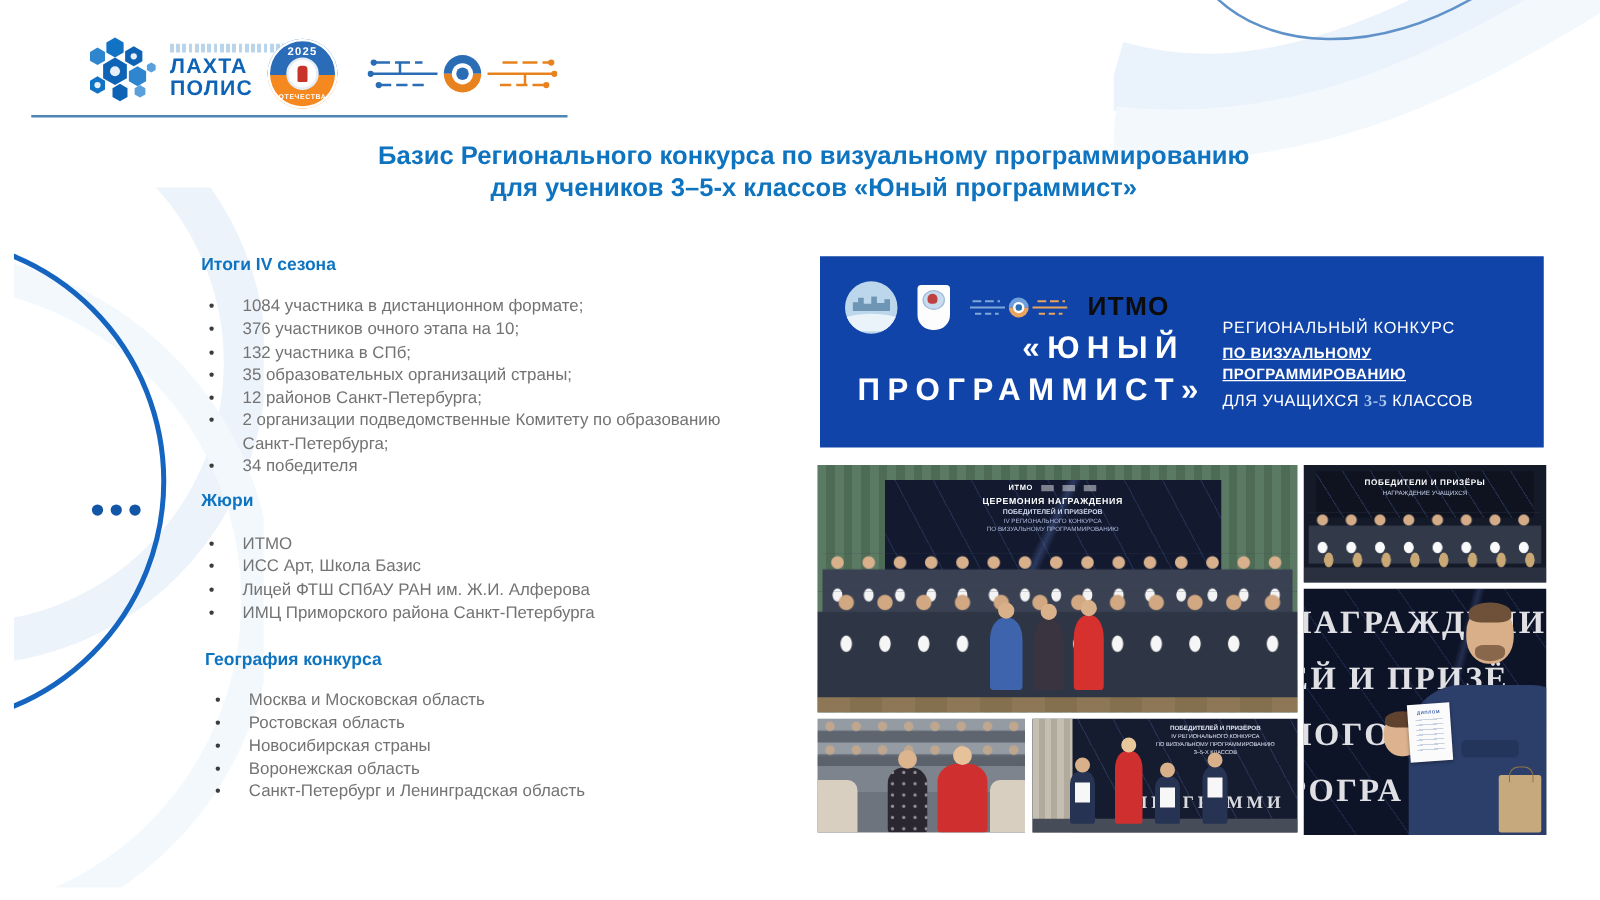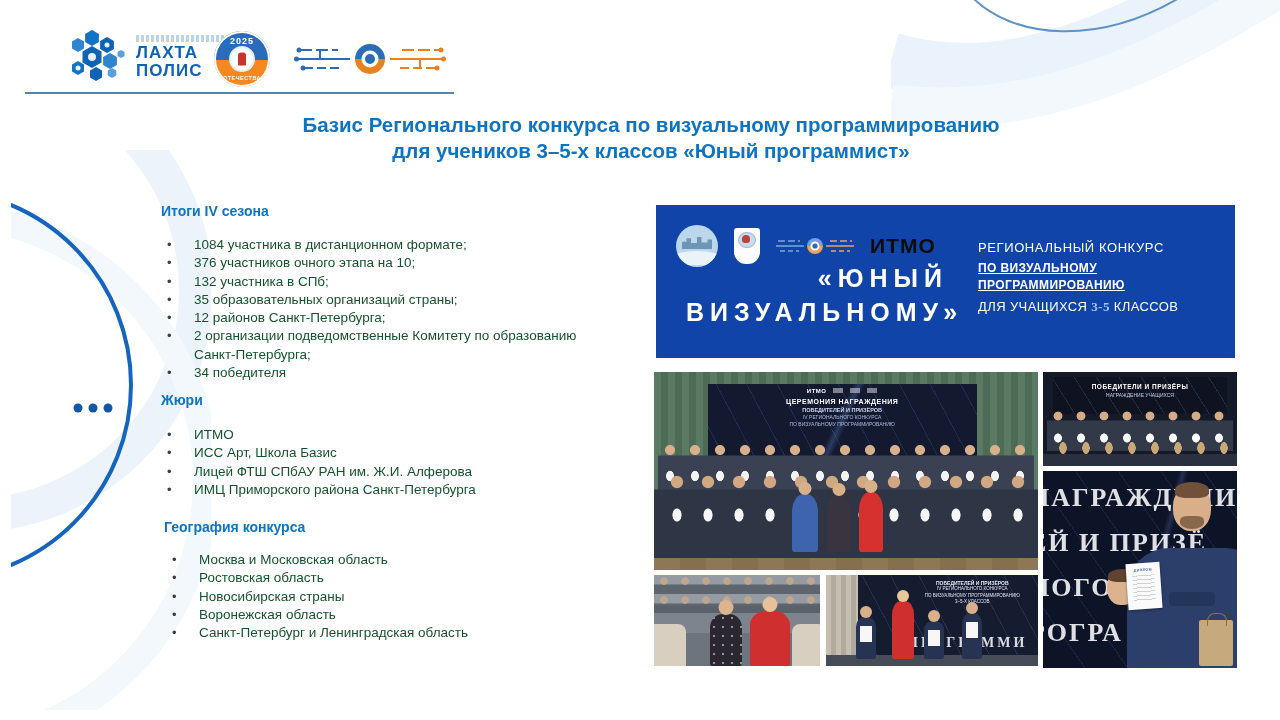--- a/index.html
+++ b/index.html
@@ -38,39 +38,39 @@
   
   .sec-h { position:absolute; color:#0f74c0; font-size:14px; font-weight:bold; }
   .h-results { left:150px; top:203px; }
   .h-jury { left:150px; top:392px; }
   .h-geo { left:153px; top:519px; }
 
   ul.blist { position:absolute; list-style:none; width:455px; }
   .list-results { left:150px; top:236px; }
   .list-jury { left:150px; top:426px; }
   .list-geo { left:155px; top:551px; }
-  ul.blist li { position:relative; padding-left:33px; font-size:13.5px; line-height:18.3px; color:#14532d; }
+  ul.blist li { position:relative; padding-left:33px; font-size:13.5px; line-height:18.3px; color:#737373; }
   ul.blist li::before { content:"•"; position:absolute; left:6px; top:0; font-size:13px; color:#3d3d3d; }
   .list-geo li { padding-left:36px; line-height:18.2px; }
   .list-geo li::before { left:9px; }
 
   
   .banner { position:absolute; left:645px; top:205px; width:579px; height:153px; background:#1144a8; }
   .b-logos { position:absolute; left:20px; top:20px; display:flex; align-items:center; gap:16px; }
   .b-circle { width:42px; height:42px; border-radius:50%; background:#bcd7ec; position:relative; overflow:hidden; }
   .b-circle::before { content:""; position:absolute; left:6px; top:12px; width:30px; height:12px; background:#6f95b5;
     clip-path:polygon(0 100%,0 40%,15% 40%,15% 10%,30% 10%,30% 50%,50% 50%,50% 0,65% 0,65% 45%,85% 45%,85% 20%,100% 20%,100% 100%); }
   .b-circle::after { content:""; position:absolute; left:-4px; bottom:2px; width:50px; height:14px; background:#eaf3fa; border-radius:50% 50% 0 0; }
   .b-shield { width:26px; height:36px; background:#fdfdfd; border-radius:3px 3px 12px 12px; position:relative; }
   .b-shield::before { content:""; position:absolute; left:4px; top:4px; right:4px; height:14px; border-radius:50%; background:#c8dcef; border:1px solid #9fb9d4; }
   .b-shield::after { content:""; position:absolute; left:8px; top:7px; width:8px; height:8px; background:#bf4040; border-radius:50% 50% 40% 40%; }
   .b-itmo { color:#0c0c0c; font-size:21px; font-weight:bold; letter-spacing:1px; }
   .b-title { position:absolute; left:30px; top:56px; width:262px; text-align:right; color:#ffffff;
     font-size:25px; font-weight:600; letter-spacing:6px; line-height:34px; }
-  .b-info { position:absolute; left:322px; top:35px; width:250px; color:#fff; }
+  .b-info { position:absolute; left:322px; top:49px; width:250px; color:#fff; }
   .b-info .l1 { font-size:13px; letter-spacing:.6px; margin-bottom:5px; font-weight:400; }
   .b-info .l2, .b-info .l3 { font-size:12px; font-weight:bold; letter-spacing:.4px; line-height:17px;text-decoration:underline; }
   .b-info .l4 { font-size:13px; margin-top:5px; letter-spacing:.4px; }
   .b-info .grades { color:#aac4ef; font-family:"Liberation Serif", serif; font-weight:bold; }
 
   
   .photos { position:absolute; left:643px; top:372px; width:583px; height:296px; }
   .ph { position:absolute; overflow:hidden; }
 
   
@@ -313,21 +313,21 @@
         </g>
         <path d="M31 13 A8 8 0 0 1 47 13 Z" fill="#6FA0DC"></path>
         <path d="M31 13 A8 8 0 0 0 47 13 Z" fill="#E8A45E"></path>
         <circle cx="39" cy="13" r="4.5" fill="#FFFFFF"></circle>
         <circle cx="39" cy="13" r="2.6" fill="#2A6DB5"></circle>
       </svg>
       <div class="b-itmo">ИТМО</div>
     </div>
     <div class="b-title">
       <div>«ЮНЫЙ</div>
-      <div>ВИЗУАЛЬНОМУ»</div>
+      <div>ПРОГРАММИСТ»</div>
     </div>
     <div class="b-info">
       <div class="l1">РЕГИОНАЛЬНЫЙ КОНКУРС</div>
       <div class="l2">ПО ВИЗУАЛЬНОМУ</div>
       <div class="l3">ПРОГРАММИРОВАНИЮ</div>
       <div class="l4">
         <span>ДЛЯ УЧАЩИХСЯ</span>
         <span class="grades">3-5</span>
         <span>КЛАССОВ</span>
       </div>

